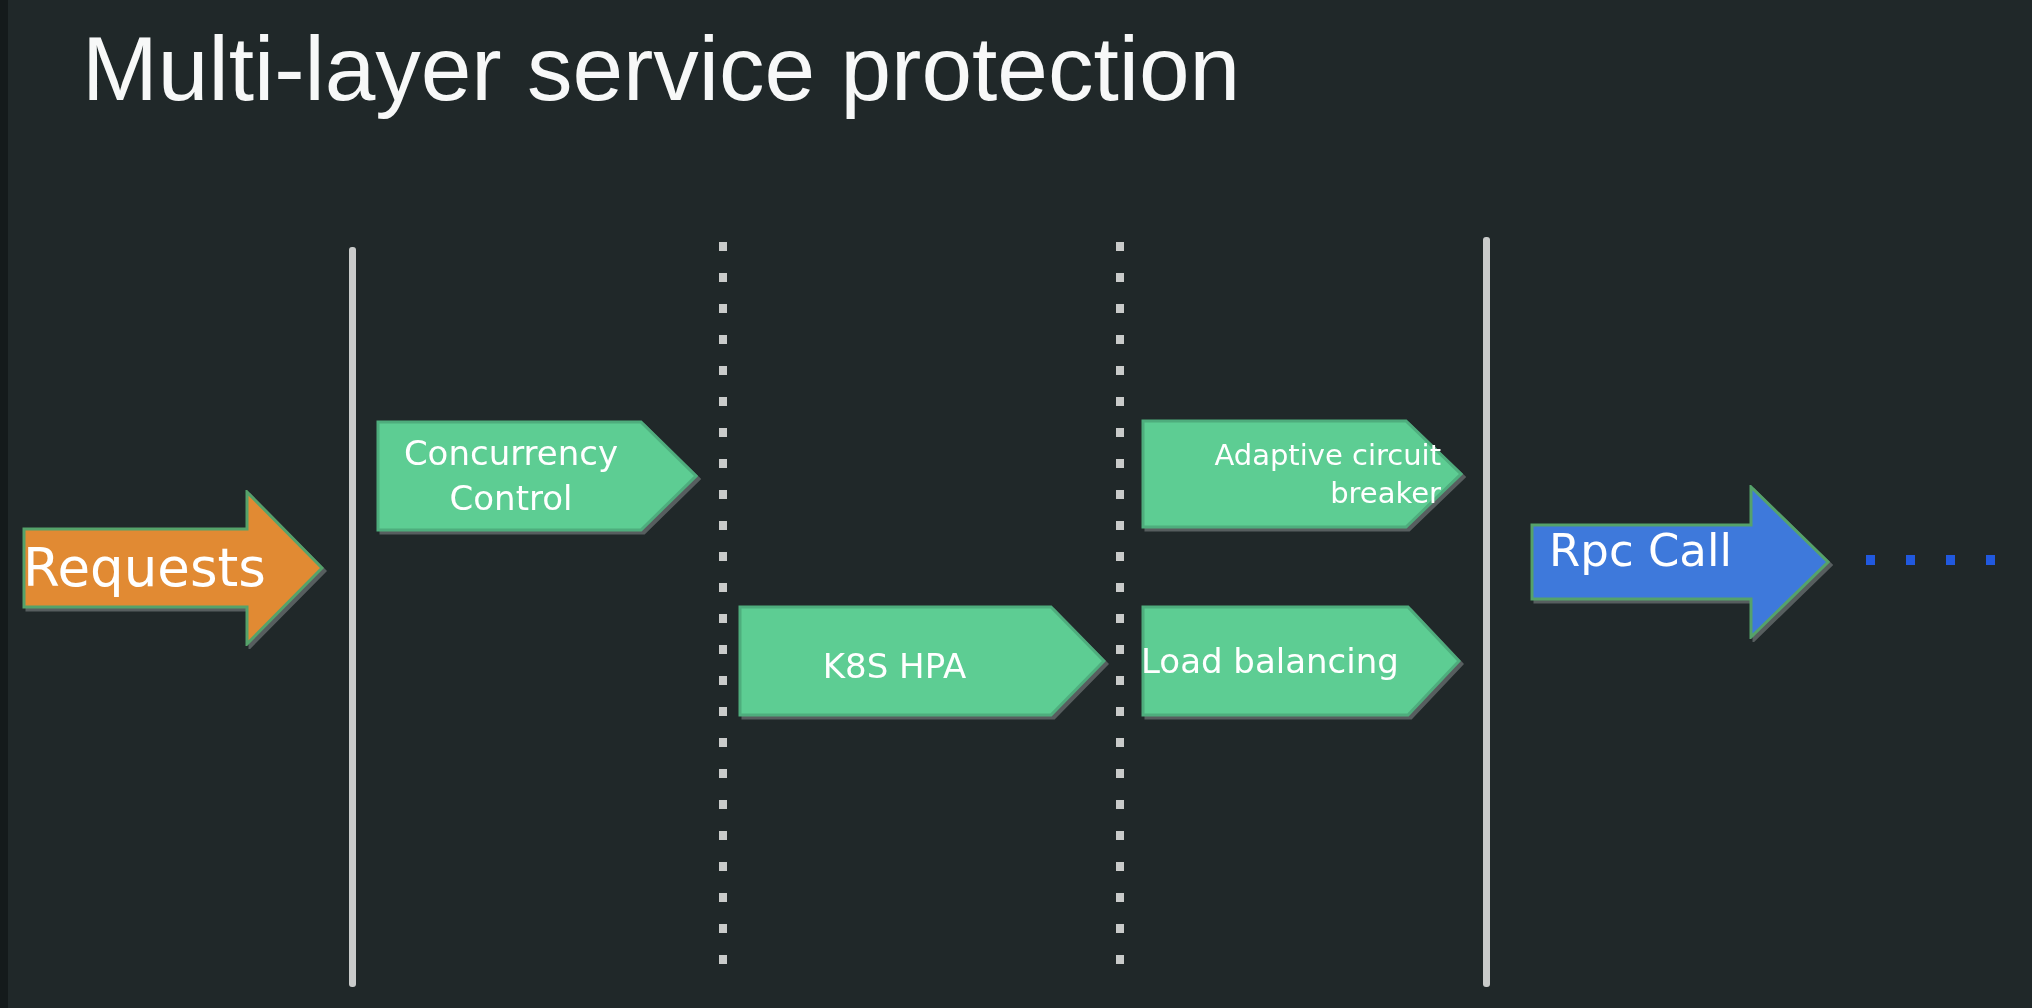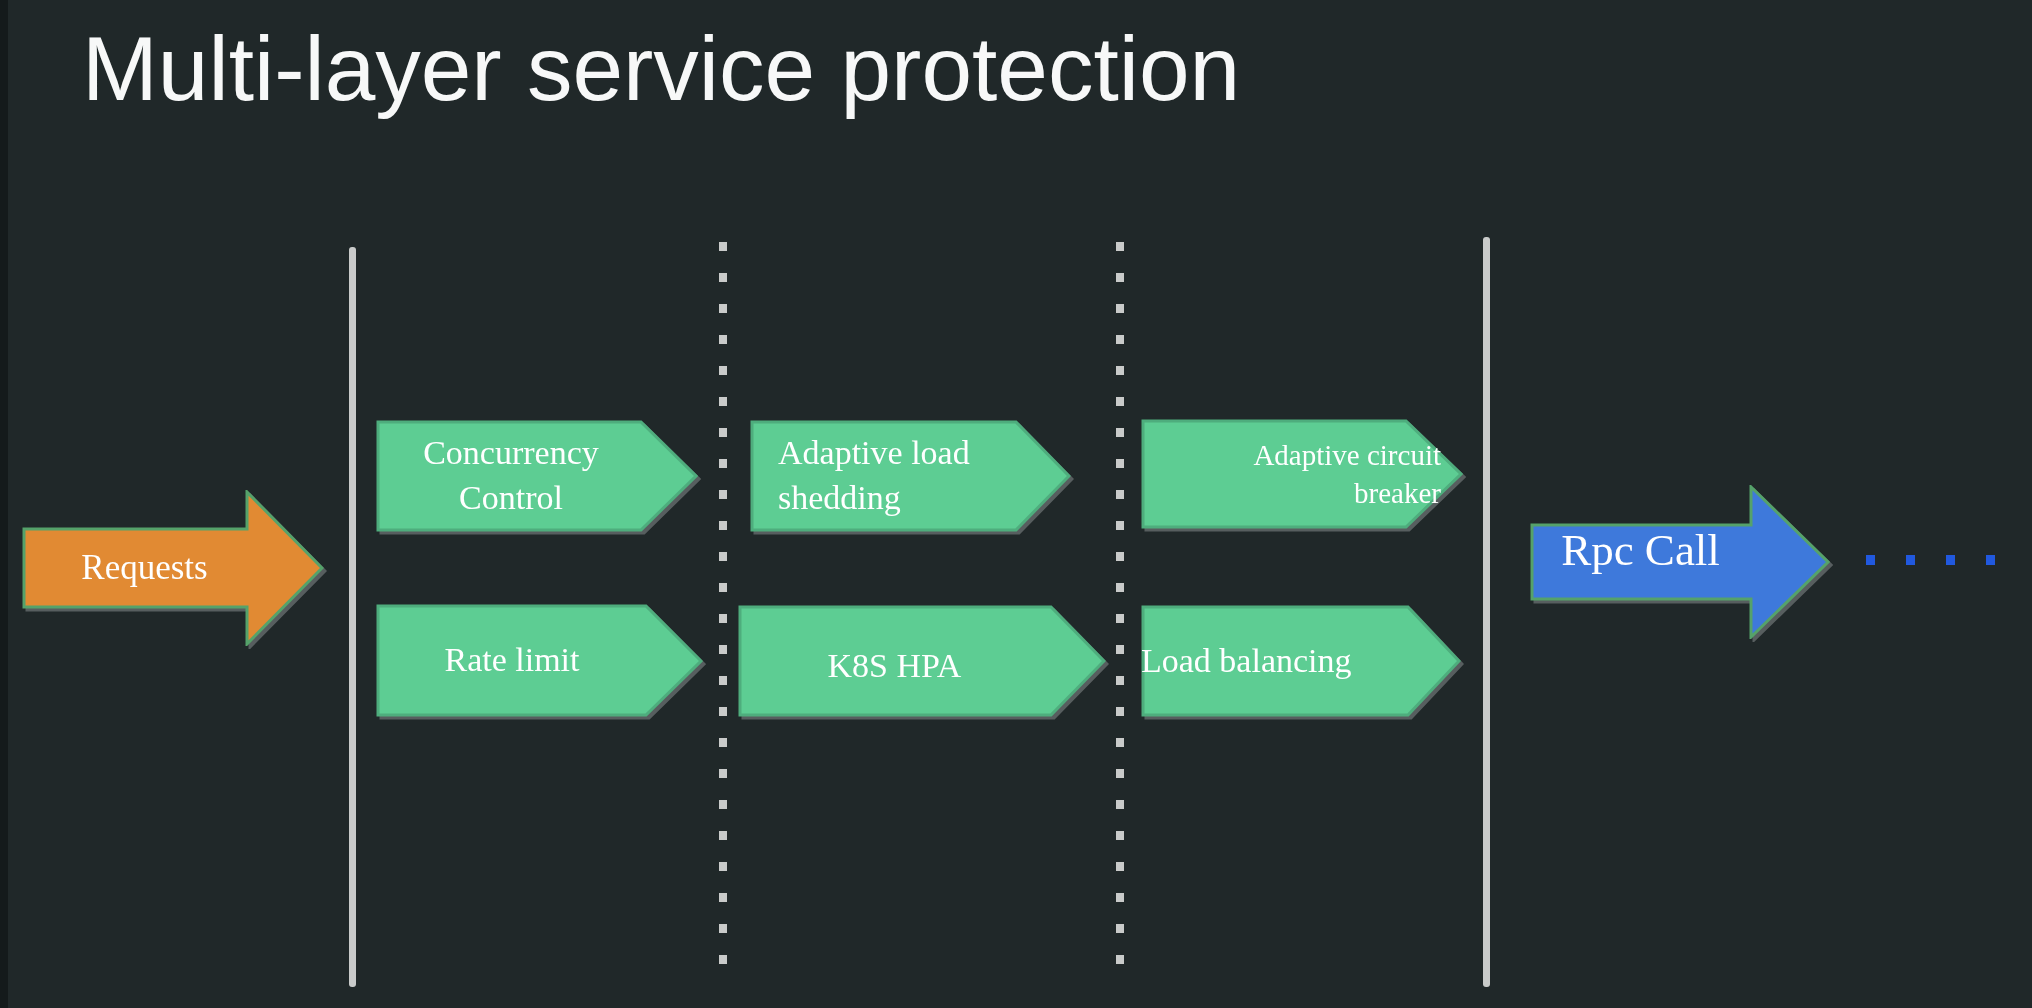--- a/index.html
+++ b/index.html
@@ -54,34 +54,33 @@
   .shape-group svg { display: block; filter: drop-shadow(3px 3px 0px rgba(178,184,184,0.38)); }
 
   .shape-label {
     position: absolute;
     display: flex;
     align-items: center;
     justify-content: center;
     text-align: center;
     color: var(--label-text, #ffffff);
     line-height: 1.32;
-    font-family: Liberation Serif, serif;
   }
   .shape-label.left-align {
     justify-content: flex-start;
     text-align: left;
   }
 
   .green-fill  { fill: var(--box-green, #5dcd93); stroke: var(--box-green-stroke, #4ead7d); stroke-width: 3; }
   .orange-fill { fill: var(--arrow-orange, #e18a33); stroke: var(--arrow-stroke-green, #55a26a); stroke-width: 3; }
   .blue-fill   { fill: var(--arrow-blue, #3e79db); stroke: var(--arrow-stroke-green, #55a26a); stroke-width: 3; }
 
   
   #requests-arrow { left: 14px; top: 490px; }
-  #requests-arrow .shape-label { left: 0; top: 39px; width: 245px; height: 78px; font-size: 35px; }
+  #requests-arrow .shape-label { left: 0; top: 39px; width: 245px; height: 78px; font-size: 53px; }
 
   
   #box-concurrency { left: 368px; top: 420px; }
   #box-concurrency .shape-label { left: 0; top: 0; width: 270px; height: 112px; font-size: 34px; }
 
   #box-ratelimit { left: 368px; top: 604px; }
   #box-ratelimit .shape-label { left: 0; top: 0; width: 272px; height: 113px; font-size: 34px; }
 
   #box-loadshedding { left: 742px; top: 420px; }
   #box-loadshedding .shape-label { left: 0; top: 0; width: 300px; height: 112px; font-size: 34px; padding-left: 28px; box-sizing: border-box; }
@@ -133,33 +132,21 @@
     <div class="shape-label">Requests</div>
   </div>
 
   <div class="shape-group" id="box-concurrency">
     <svg width="322" height="112" viewBox="0 0 322 112">
       <polygon class="green-fill" points="2,2 265,2 320,56 265,110 2,110"></polygon>
     </svg>
     <div class="shape-label">Concurrency Control</div>
   </div>
 
-  <div class="shape-group" id="box-ratelimit">
-    <svg width="327" height="113" viewBox="0 0 327 113">
-      <polygon class="green-fill" points="2,2 270,2 325,57 270,111 2,111"></polygon>
-    </svg>
-    <div class="shape-label">Rate limit</div>
-  </div>
 
-  <div class="shape-group" id="box-loadshedding">
-    <svg width="321" height="112" viewBox="0 0 321 112">
-      <polygon class="green-fill" points="2,2 266,2 319,56 266,110 2,110"></polygon>
-    </svg>
-    <div class="shape-label left-align">Adaptive load shedding</div>
-  </div>
 
   <div class="shape-group" id="box-k8shpa">
     <svg width="368" height="112" viewBox="0 0 368 112">
       <polygon class="green-fill" points="2,2 313,2 366,56 313,110 2,110"></polygon>
     </svg>
     <div class="shape-label">K8S HPA</div>
   </div>
 
   <div class="shape-group" id="box-circuitbreaker">
     <svg width="322" height="110" viewBox="0 0 322 110">

